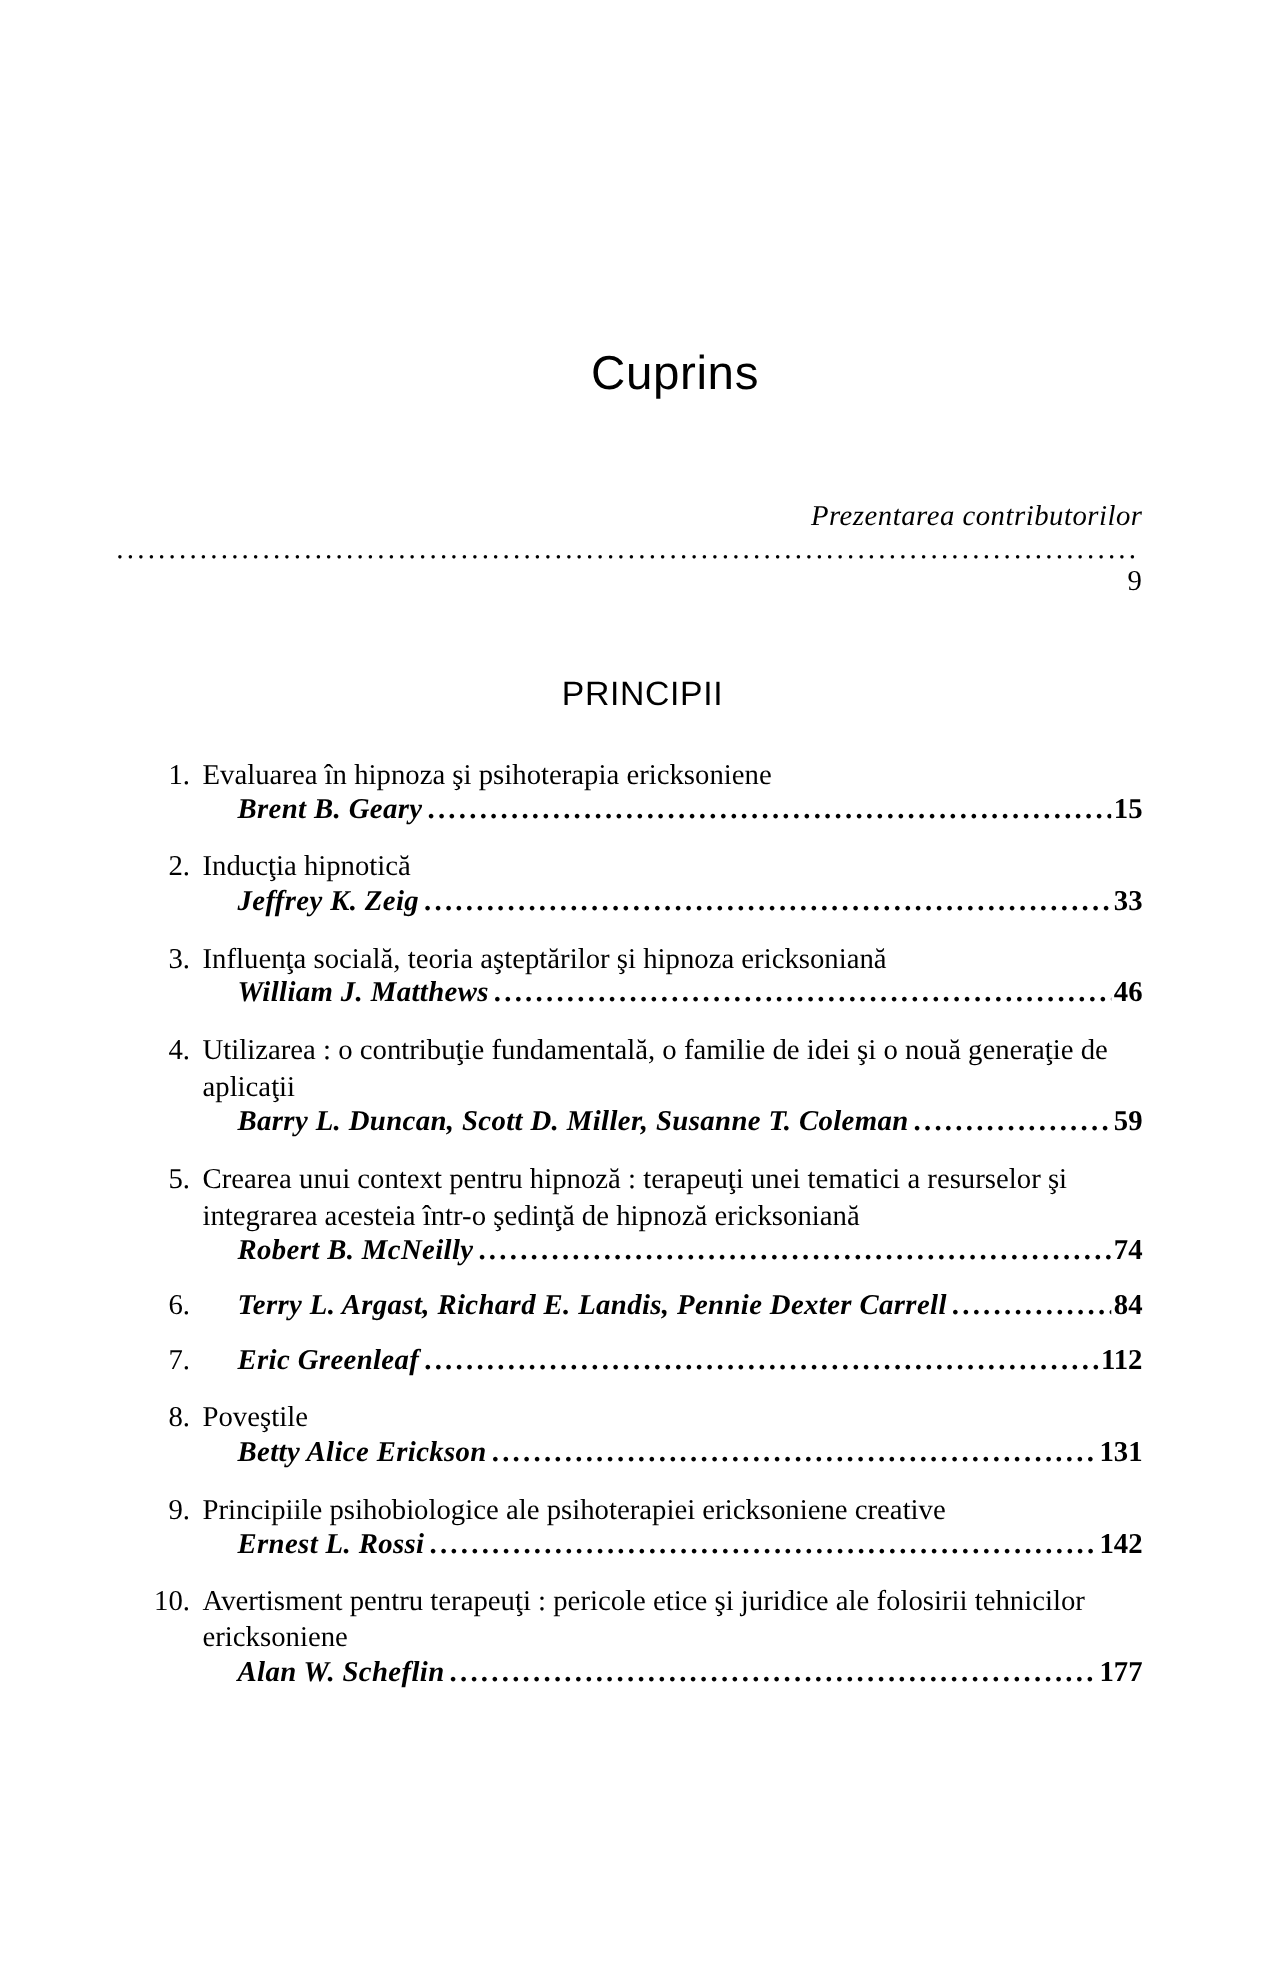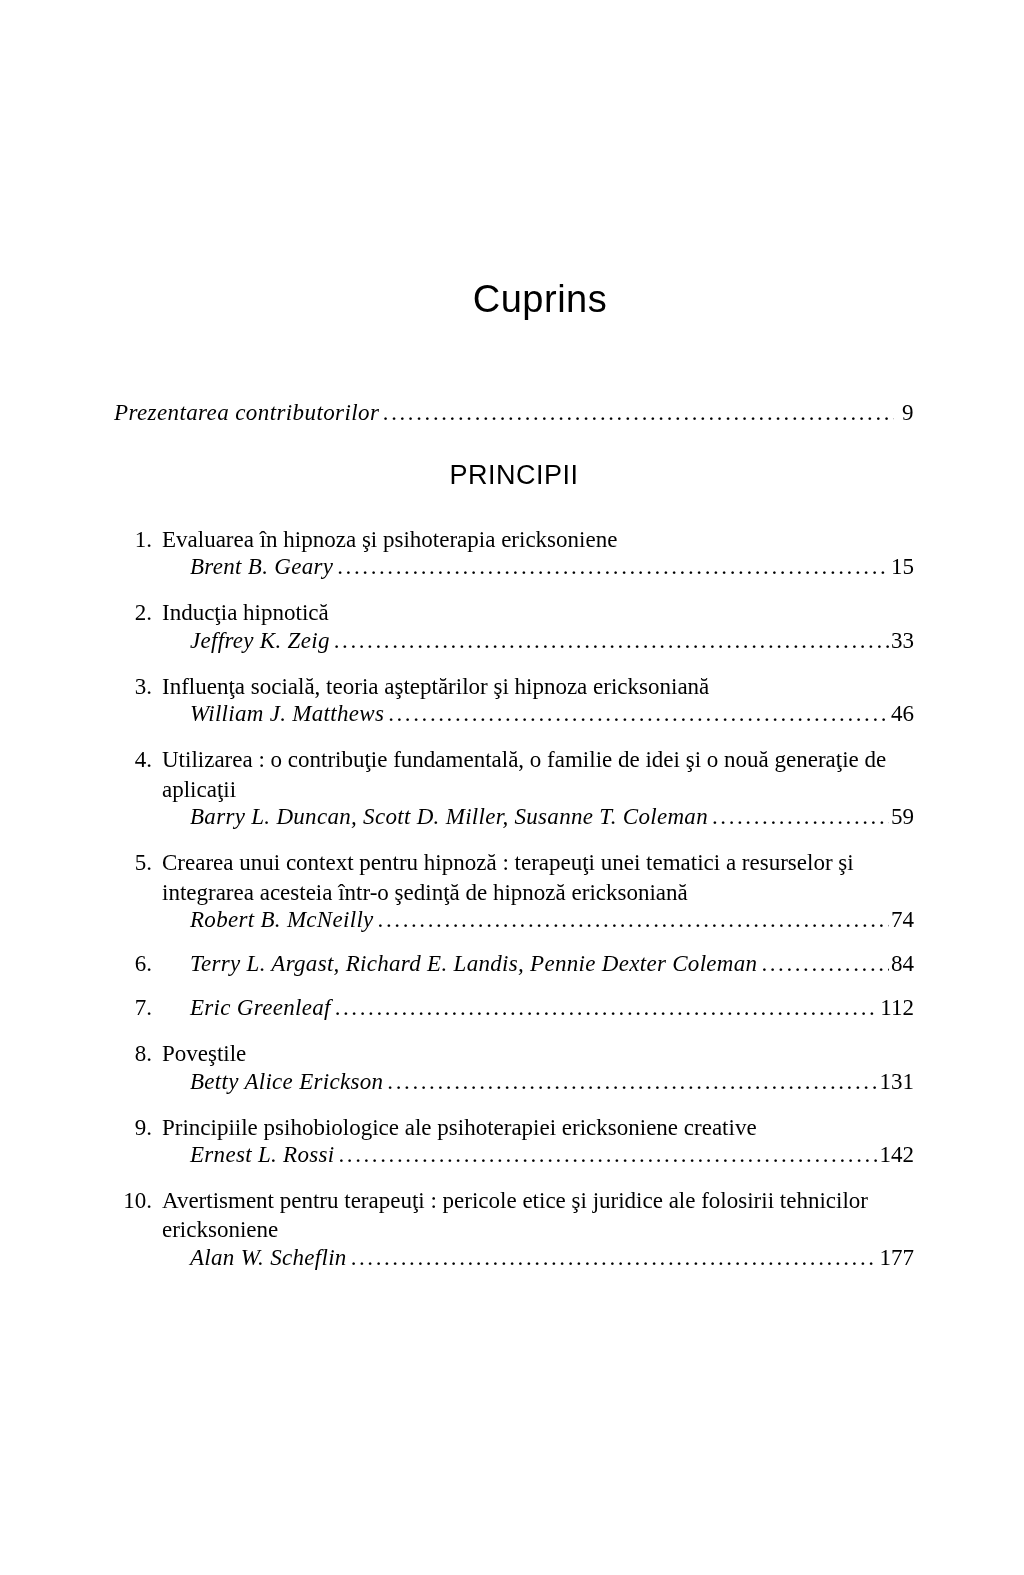--- a/index.html
+++ b/index.html
@@ -38,29 +38,30 @@
     position: absolute;
     left: 114px;
     top: 400px;
     width: 800px;
   }
   .front-entry {
     font-family: "Liberation Serif", serif;
     font-style: italic;
     font-size: 23px;
     display: flex;
-    align-items: center;
+    align-items: flex-end;
     white-space: nowrap;
     letter-spacing: 0.4px;
+    flex-direction: column;
   }
   .section-head {
     font-family: "Liberation Sans", sans-serif;
     font-size: 27px;
     text-align: center;
-    margin-top: 34px;
+    margin-top: 62px;
     margin-bottom: 34px;
     letter-spacing: 0.5px;
   }
   .entry {
     margin-bottom: 18px;
     position: relative;
   }
   .entry-line {
     display: flex;
     align-items: baseline;
@@ -79,20 +80,21 @@
   }
   .entry-title {
     font-size: 23px;
     line-height: 1.28;
   }
   .authors-row {
     display: flex;
     align-items: flex-start;
     padding-left: 28px;
     white-space: nowrap;
+    font-weight: bold;
   }
   .authors {
     font-style: italic;
     font-size: 23px;
     letter-spacing: 0.3px;
   }
   .dots {
     flex: 1 1 auto;
     overflow: hidden;
     white-space: nowrap;
@@ -192,21 +194,21 @@
                 <span class="pageno">74</span>
               </div>
             </div>
           </div>
         </div>
         <div class="entry">
           <div class="entry-line">
             <span class="num">6.</span>
             <div class="body-col">
               <div class="authors-row">
-                <span class="authors">Terry L. Argast, Richard E. Landis, Pennie Dexter Coleman</span>
+                <span class="authors">Terry L. Argast, Richard E. Landis, Pennie Dexter Carrell</span>
                 <span class="dots">................................................................................................................</span>
                 <span class="pageno">84</span>
               </div>
             </div>
           </div>
         </div>
         <div class="entry">
           <div class="entry-line">
             <span class="num">7.</span>
             <div class="body-col">

